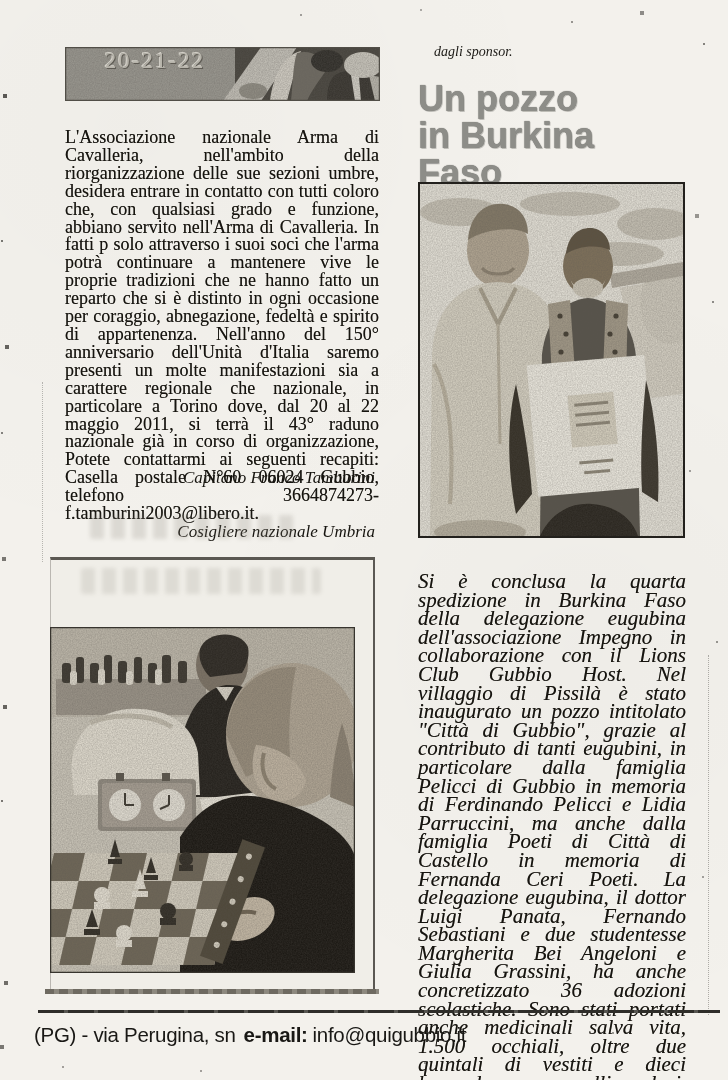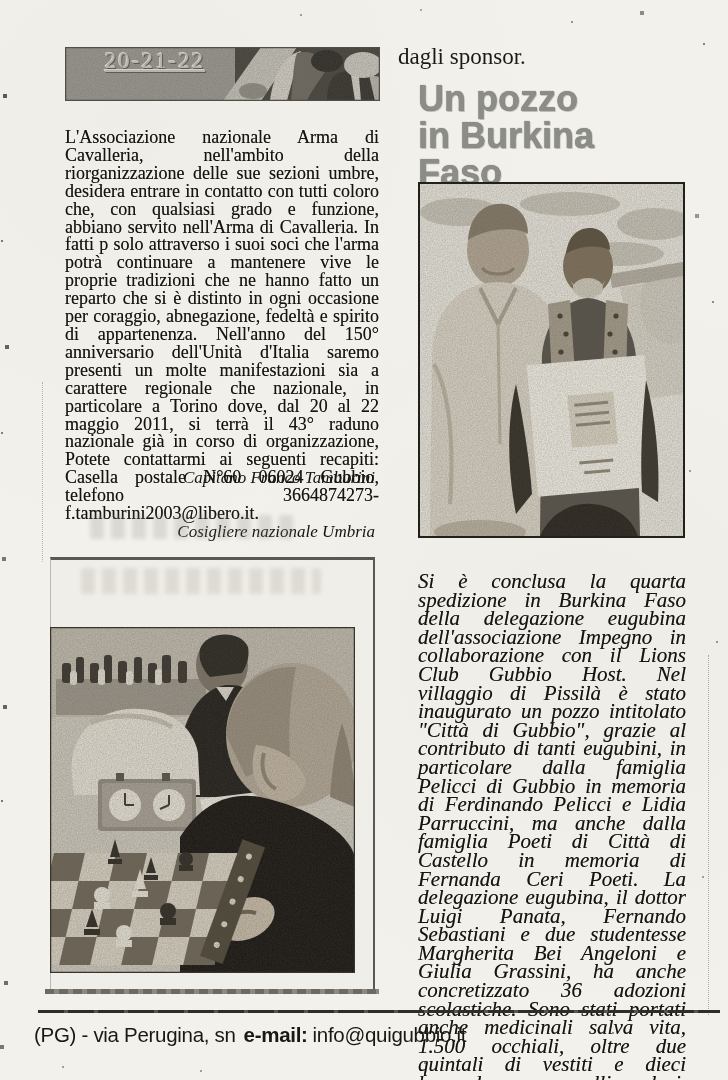--- a/index.html
+++ b/index.html
@@ -30,21 +30,21 @@
   .fold-line-left{position:absolute;left:42px;top:382px;height:180px;width:0;
     border-left:1px dotted rgba(70,68,62,.35);}
   .fold-line-right{position:absolute;left:708px;top:655px;height:360px;width:0;
     border-left:1px dotted rgba(70,68,62,.4);}
   
   .banner{position:absolute;left:65px;top:47px;width:315px;height:54px;}
   .banner svg{position:absolute;left:0;top:0;}
   .banner-text{position:absolute;left:10px;top:1px;width:160px;text-align:center;
     font-family:"Liberation Serif",serif;color:#b7b4ab;
     text-shadow:1px 1px 0 #5e5b54,-1px -1px 0 #d4d1c9;}
-  .banner-dates{font-size:23px;letter-spacing:2px;line-height:26px;text-decoration:underline;}
+  .banner-dates{font-size:23px;letter-spacing:2px;line-height:26px;}
   .banner-month{font-size:22px;letter-spacing:4px;line-height:26px;}
   
   .article-left{position:absolute;left:65px;top:111px;width:314px;
     font-size:18px;line-height:17.9px;text-align:justify;hyphens:auto;
     color:#16140f; text-shadow:0 0 .4px rgba(22,20,15,.55);}
   .signature{position:absolute;left:65px;width:310px;text-align:right;
     font-style:italic;font-size:17px;line-height:18px;color:#16140f;}
   .sig1{top:469px;} .sig2{top:485px;margin-top:38px;}
   
   .ghost{position:absolute;filter:blur(2.2px);opacity:.30;
@@ -55,22 +55,22 @@
   
   .chess-box{position:absolute;left:50px;top:557px;width:322px;height:430px;
     border-top:3px solid rgba(66,63,57,.85);
     border-right:2px solid rgba(55,52,47,.8);
     border-left:1px solid rgba(120,117,109,.45);
     background:#f0eee8;}
   .chess-box .band{position:absolute;left:-6px;bottom:-4px;width:334px;height:5px;
     background:repeating-linear-gradient(90deg,#6e6a61 0 9px,#8d897f 9px 14px);}
   .chess-photo{position:absolute;left:-1px;top:67px;}
   
-  .kicker{position:absolute;left:398px;top:44px;width:260px;
-    font-size:23px;color:#1c1a16;}
+  .kicker{position:absolute;left:434px;top:44px;width:260px;font-style:italic;
+    font-size:14px;color:#1c1a16;}
   .headline{position:absolute;left:418px;top:80px;width:270px;
     font-family:"Liberation Sans",sans-serif;font-weight:bold;
     font-size:36px;line-height:37px;color:#8d8d88;
     text-shadow:0 0 1px rgba(90,90,86,.9), 1px 1px 0 rgba(120,120,115,.35);}
   .photo-frame{position:absolute;left:418px;top:182px;width:263px;height:352px;
     border:2px solid #22201c;background:#e9e6dd;}
   .article-right{position:absolute;left:418px;top:551px;width:268px;
     font-size:21px;line-height:18.6px;font-style:italic;text-align:justify;hyphens:auto;
     color:#16140f;text-shadow:0 0 .4px rgba(22,20,15,.5);}
   

